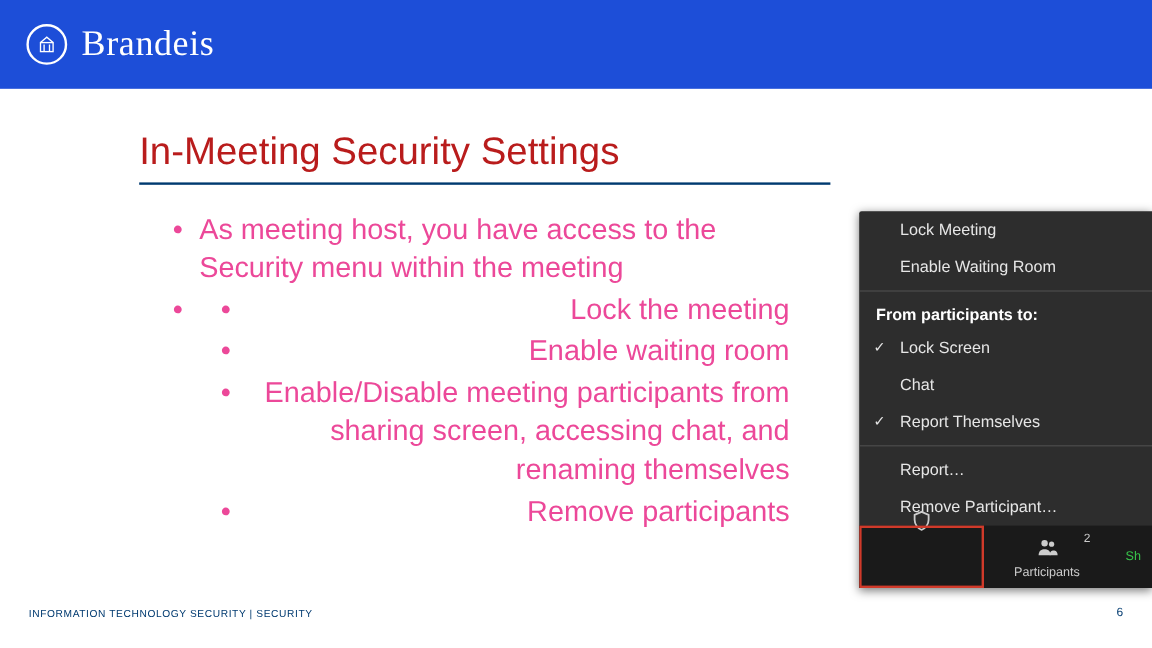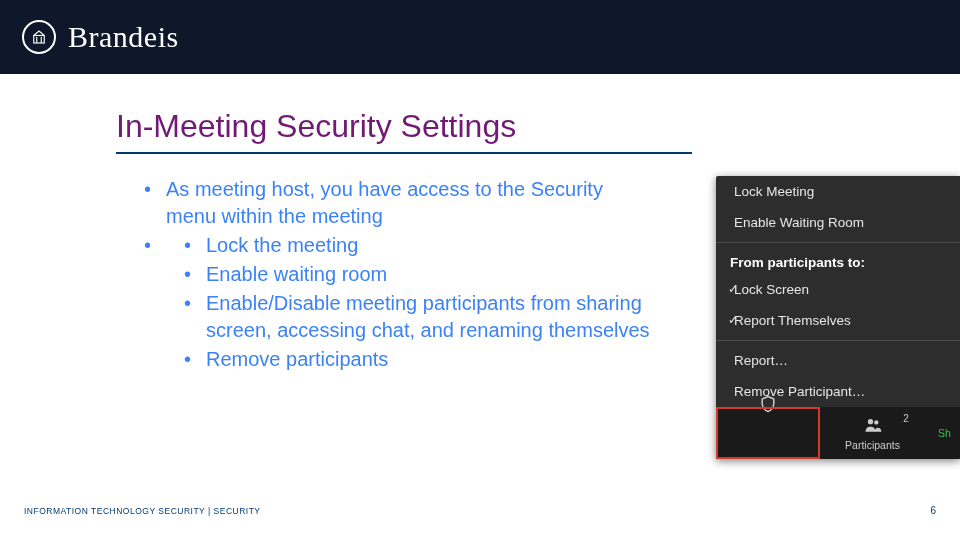--- a/index.html
+++ b/index.html
@@ -1,40 +1,40 @@
 <!DOCTYPE html>
 <html><head>
 <meta charset="utf-8">
 <style>
   * { box-sizing: border-box; margin: 0; padding: 0; }
   html, body { width: 960px; height: 540px; font-family: "Segoe UI", Arial, sans-serif; background: #fff; overflow: hidden; }
   .slide { width: 960px; height: 540px; position: relative; background: #fff; }
 
   
-  .header-bar { position: absolute; top: 0; left: 0; width: 100%; height: 74px; background: #0f172a; display: flex; align-items: center; padding-left: 22px; }
+  .header-bar { position: absolute; top: 0; left: 0; width: 100%; height: 74px; background: #1d4ed8; display: flex; align-items: center; padding-left: 22px; }
   .brand { display: flex; align-items: center; gap: 12px; }
   .seal { width: 34px; height: 34px; border: 2px solid #fff; border-radius: 50%; display: flex; align-items: center; justify-content: center; }
   .seal svg { width: 18px; height: 18px; }
   .brand-name { color: #fff; font-size: 30px; letter-spacing: .5px; font-family: Georgia, "Times New Roman", serif; }
 
   
-  .title { position: absolute; top: 108px; left: 116px; color: #701a75; font-size: 32px; font-weight: 400; font-family: Arial, sans-serif; text-align: right; }
+  .title { position: absolute; top: 108px; left: 116px; color: #b91c1c; font-size: 32px; font-weight: 400; font-family: Arial, sans-serif; text-align: right; }
   .title-rule { position: absolute; top: 152px; left: 116px; width: 576px; height: 2px; background: #003a70; }
 
   
-  .body { position: absolute; top: 176px; left: 138px; width: 520px; color: #3b82f6; font-size: 20px; line-height: 1.35; }
+  .body { position: absolute; top: 176px; left: 138px; width: 520px; color: #ec4899; font-size: 24px; line-height: 1.35; }
   .body ul { list-style: none; }
   .body li { position: relative; padding-left: 28px; margin-bottom: 2px; }
   .body li::before { content: "•"; position: absolute; left: 6px; top: 0; }
   .body ul ul li::before { left: 6px; }
-  .body ul ul { margin-left: 12px; }
+  .body ul ul { margin-left: 12px; text-align: right; }
 
   
   .zoom-menu { position: absolute; top: 176px; right: 0; width: 244px; background: #2d2d2d; color: #e6e6e6; font-size: 13.5px; border-radius: 2px 0 0 0; overflow: hidden; box-shadow: 0 2px 8px rgba(0,0,0,.5); }
-  .zm-item { padding: 8px 14px 8px 18px; position: relative; cursor: default; }
+  .zm-item { padding: 8px 14px 8px 34px; position: relative; cursor: default; }
   .zm-check::before { content: "✓"; position: absolute; left: 12px; top: 8px; font-size: 12px; color: #e6e6e6; }
   .zm-sep { height: 1px; background: #4c4c4c; margin: 4px 0; }
   .zm-section { padding: 8px 14px 4px; font-weight: 600; color: #fff; }
   .zm-toolbar { display: flex; background: #1a1a1a; height: 52px; }
   .zm-btn { flex: 1; display: flex; flex-direction: column; align-items: center; justify-content: center; gap: 2px; font-size: 10.5px; color: #ccc; position: relative; }
   .zm-btn svg { width: 20px; height: 20px; }
   .zm-btn.sec { outline: 2px solid #d03a2a; outline-offset: -2px; gap: 45px; }
   .zm-badge { position: absolute; top: 6px; right: 16px; font-size: 10px; color: #ccc; }
   .zm-btn.share { flex: .3; color: #37c24a; align-items: center; padding-left: 4px; }
 
@@ -77,20 +77,21 @@
       </li>
     </ul>
   </div>
 
   <div class="zoom-menu">
     <div class="zm-item">Lock Meeting</div>
     <div class="zm-item">Enable Waiting Room</div>
     <div class="zm-sep"></div>
     <div class="zm-section">From participants to:</div>
     <div class="zm-item zm-check">Lock Screen</div>
+    <div class="zm-item">Chat</div>
     <div class="zm-item zm-check">Report Themselves</div>
     <div class="zm-sep"></div>
     <div class="zm-item">Report…</div>
     <div class="zm-item">Remove Participant…</div>
 
     <div class="zm-toolbar">
       <div class="zm-btn sec">
         <span>
           <svg viewBox="0 0 24 24" fill="none" stroke="#ccc" stroke-width="1.8">
             <path d="M12 3 L19 6 V11 C19 16 15.5 20 12 21 C8.5 20 5 16 5 11 V6 Z"></path>

